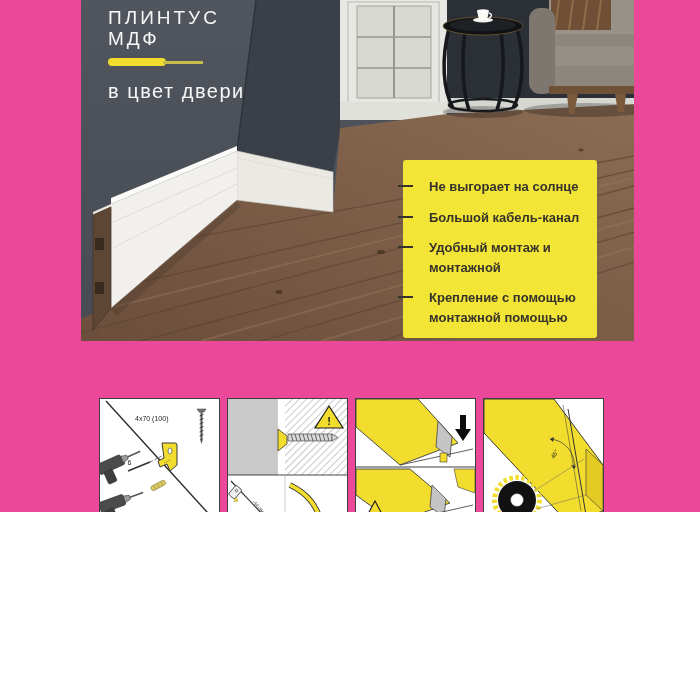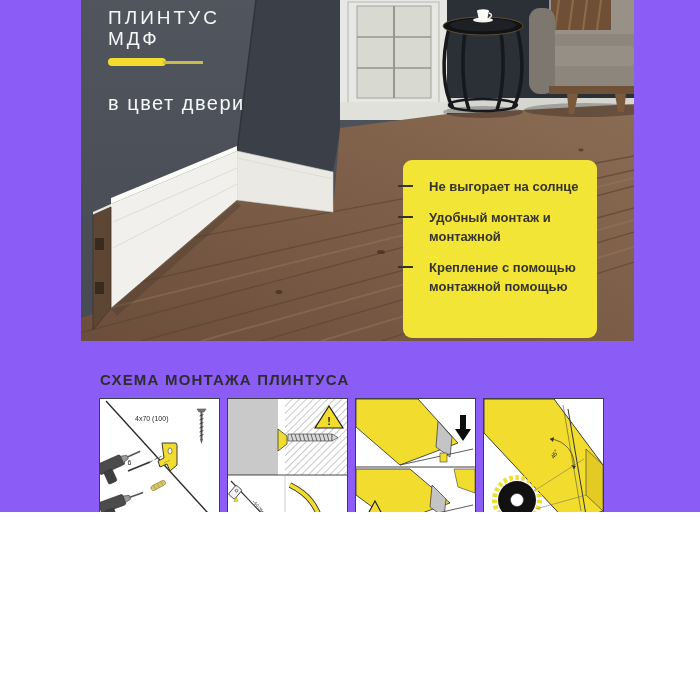--- a/index.html
+++ b/index.html
@@ -1,28 +1,28 @@
 <!DOCTYPE html>
 <html style="--accent: #f2dd2e; --accent-box: #f3e535; --ink: #2f2e2a;"><head>
 <meta charset="utf-8">
 <title>Плинтус МДФ</title>
 <style>
   html,body{margin:0;padding:0;background:#fff;}
-  .page{position:relative;width:700px;height:512px;background:#8b5cf6;overflow:hidden;
+  .page{position:relative;width:700px;height:512px;background:#ec4899;overflow:hidden;
         font-family:"Liberation Sans",sans-serif;}
   .hero{position:absolute;left:81px;top:0;width:553px;height:341px;}
   .hero svg{display:block;}
   .hero-title{position:absolute;left:27px;top:7px;font-size:19px;line-height:21px;
               letter-spacing:3px;color:#f7f7f7;font-weight:400;white-space:pre-line;}
   .hero-bar{position:absolute;left:27px;top:58px;width:96px;height:9px;}
   .hero-bar .thick{position:absolute;left:0;top:0;width:58px;height:8px;border-radius:4px;background:var(--accent);}
   .hero-bar .tail{position:absolute;left:55px;top:3px;width:40px;height:2.5px;background:#c8bd4a;}
-  .hero-subtitle{position:absolute;left:27px;top:80px;font-size:20px;letter-spacing:1.5px;color:#f7f7f7;font-weight:400;margin-top:12px;}
+  .hero-subtitle{position:absolute;left:27px;top:80px;font-size:20px;letter-spacing:1.5px;color:#f7f7f7;font-weight:400;}
   .feature-box{position:absolute;left:322px;top:160px;width:194px;height:178px;background:var(--accent-box);
-               border-radius:9px;padding:17px 2px 0 26px;box-sizing:border-box;}
+               border-radius:3px;padding:17px 2px 0 26px;box-sizing:border-box;}
   .feature-item{position:relative;font-size:13px;line-height:1.5;font-weight:600;color:#35332b;margin-bottom:11px;}
   .feature-item .dash{position:absolute;left:-31px;top:8px;width:15px;height:2px;background:#35332b;}
   .section-title{position:absolute;left:100px;top:371px;font-size:15px;font-weight:600;
                  letter-spacing:1.2px;color:#2d2d2d;}
   .grid{position:absolute;left:99px;top:398px;display:grid;grid-template-columns:repeat(4,121px);
         grid-auto-rows:142px;gap:7px;}
   .panel{position:relative;border:1px solid #3f3f3f;background:#fff;box-sizing:border-box;}
   .panel svg{display:block;width:100%;height:100%;}
   svg text{font-family:"Liberation Sans",sans-serif;fill:#1e1e1e;}
   .y{fill:var(--accent);}
@@ -151,26 +151,26 @@
 
     <div class="hero-title"><span>ПЛИНТУС</span><br><span>МДФ</span></div>
     <div class="hero-bar">
       <div class="thick"></div>
       <div class="tail"></div>
     </div>
     <div class="hero-subtitle">в цвет двери</div>
 
     <div class="feature-box">
       <div class="feature-item"><span class="dash"></span><span>Не выгорает на солнце</span></div>
+      <div class="feature-item"><span class="dash"></span><span>Большой кабель-канал</span></div>
       <div class="feature-item"><span class="dash"></span><span>Удобный монтаж и монтажной</span></div>
       <div class="feature-item"><span class="dash"></span><span>Крепление с помощью монтажной помощью</span></div>
     </div>
   </div>
 
-  <div class="section-title">СХЕМА МОНТАЖА ПЛИНТУСА</div>
 
   <div class="grid">
 
     <div class="panel">
       <svg viewBox="0 0 119 140" preserveAspectRatio="none">
         <line x1="6" y1="2" x2="117" y2="124" stroke="#2c2c2c" stroke-width="1.4"></line>
         <text x="35" y="22" font-size="7">4x70 (100)</text>
         <g>
           <polygon points="97,10 106,10 104,13 99,13" fill="#7a7a7a" stroke="#333" stroke-width="0.5"></polygon>
           <line x1="101.5" y1="13" x2="101.5" y2="40" stroke="#555" stroke-width="2"></line>

